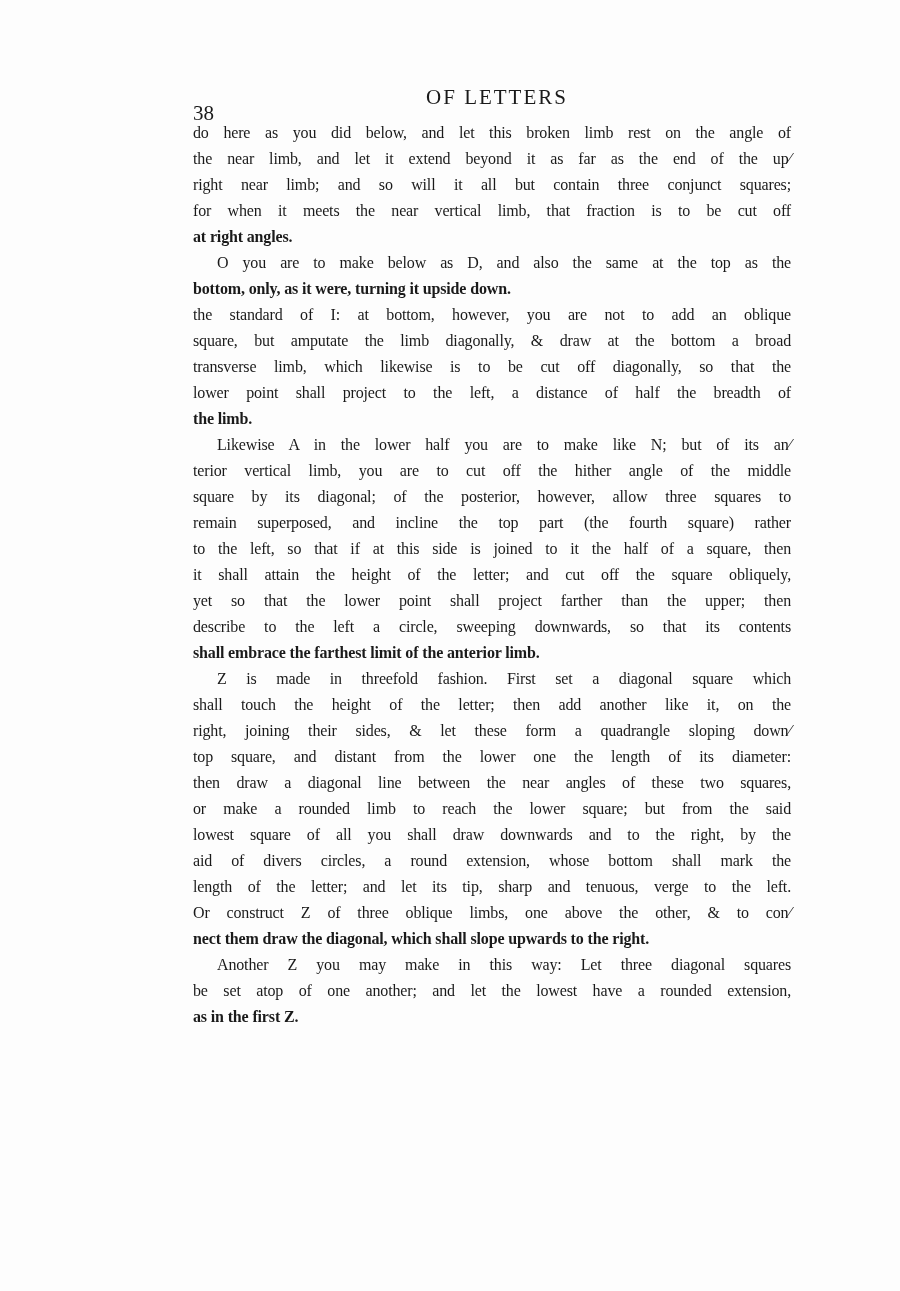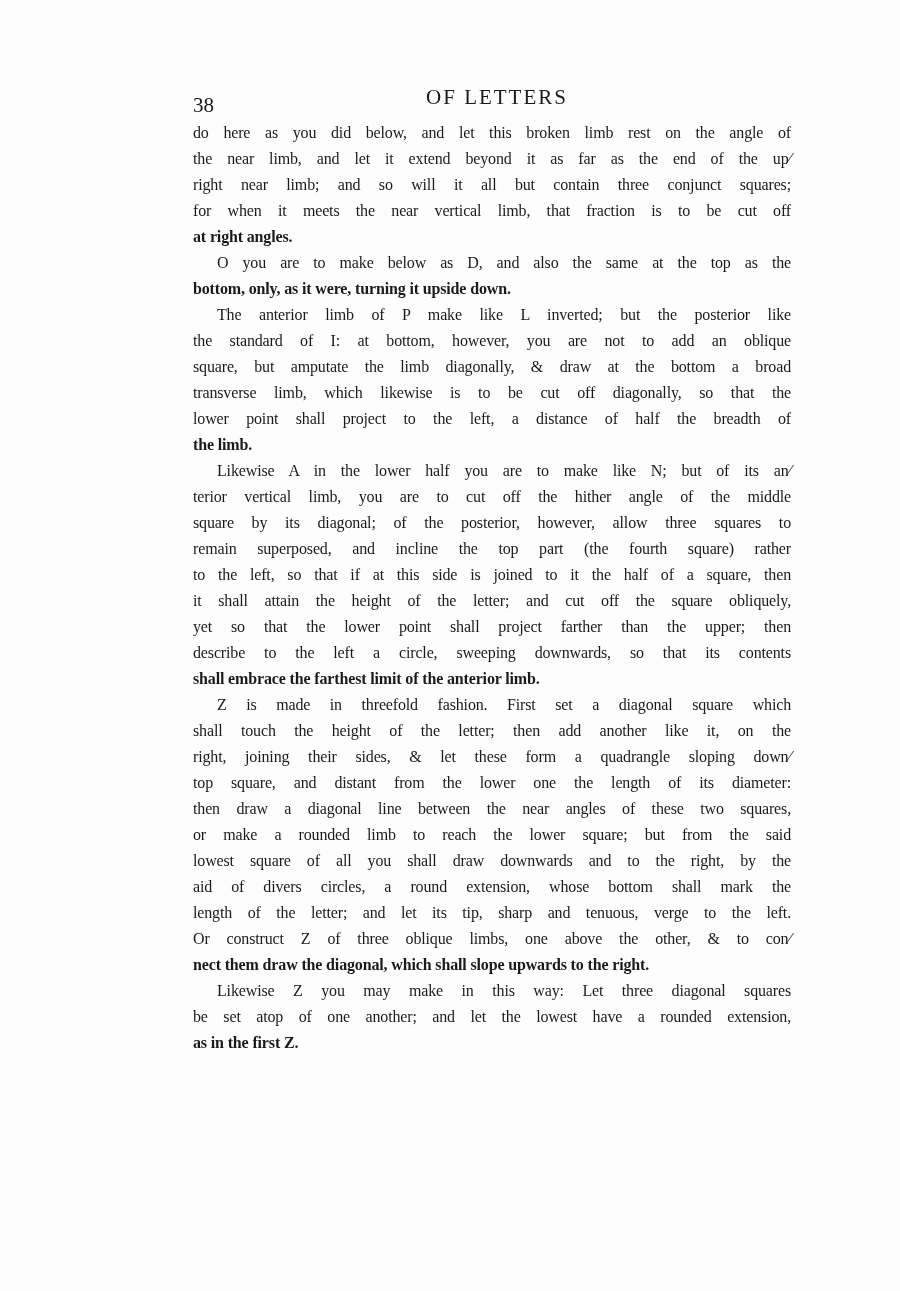--- a/index.html
+++ b/index.html
@@ -5,21 +5,21 @@
   html, body { margin: 0; padding: 0; background: #fdfdfd; }
   body { width: 900px; height: 1291px; position: relative; overflow: hidden; }
   .page {
     position: absolute; left: 193px; top: 80px; width: 598px;
     font-family: "Liberation Serif", "DejaVu Serif", serif;
     color: #1a1a1a;
   }
   .running-head {
     position: relative; height: 34px; font-size: 21px; line-height: 34px;
   }
-  .page-number { position: absolute; left: 0; top: 8px; }
+  .page-number { position: absolute; left: 0; top: 16px; }
   .running-title {
     position: absolute; left: 0; right: 0; text-align: center;
     letter-spacing: 2px; padding-left: 10px;
   }
   .body-text { margin-top: 6px; }
   .line {
     display: block; font-size: 16px; line-height: 26px; height: 26px;
     white-space: nowrap; text-align: justify; text-align-last: justify;
     letter-spacing: -0.15px;
   }
@@ -40,21 +40,20 @@
         <span class="line">the near limb, and let it extend beyond it as far as the end of the up⁄</span>
         <span class="line">right near limb; and so will it all but contain three conjunct squares;</span>
         <span class="line">for when it meets the near vertical limb, that fraction is to be cut off</span>
         <span class="line last">at right angles.</span>
       </div>
       <div>
         <span class="line indent">O you are to make below as D, and also the same at the top as the</span>
         <span class="line last">bottom, only, as it were, turning it upside down.</span>
       </div>
       <div>
-        <span class="line indent">The anterior limb of P make like L inverted; but the posterior like</span>
         <span class="line">the standard of I: at bottom, however, you are not to add an oblique</span>
         <span class="line">square, but amputate the limb diagonally, &amp; draw at the bottom a broad</span>
         <span class="line">transverse limb, which likewise is to be cut off diagonally, so that the</span>
         <span class="line">lower point shall project to the left, a distance of half the breadth of</span>
         <span class="line last">the limb.</span>
       </div>
       <div>
         <span class="line indent">Likewise A in the lower half you are to make like N; but of its an⁄</span>
         <span class="line">terior vertical limb, you are to cut off the hither angle of the middle</span>
         <span class="line">square by its diagonal; of the posterior, however, allow three squares to</span>
@@ -72,18 +71,18 @@
         <span class="line">top square, and distant from the lower one the length of its diameter:</span>
         <span class="line">then draw a diagonal line between the near angles of these two squares,</span>
         <span class="line">or make a rounded limb to reach the lower square; but from the said</span>
         <span class="line">lowest square of all you shall draw downwards and to the right, by the</span>
         <span class="line">aid of divers circles, a round extension, whose bottom shall mark the</span>
         <span class="line">length of the letter; and let its tip, sharp and tenuous, verge to the left.</span>
         <span class="line">Or construct Z of three oblique limbs, one above the other, &amp; to con⁄</span>
         <span class="line last">nect them draw the diagonal, which shall slope upwards to the right.</span>
       </div>
       <div>
-        <span class="line indent">Likewise Z you may make in this way: Let three diagonal squares</span>
+        <span class="line indent">Another Z you may make in this way: Let three diagonal squares</span>
         <span class="line">be set atop of one another; and let the lowest have a rounded extension,</span>
         <span class="line last">as in the first Z.</span>
       </div>
     </div>
 </div>
 
 </body></html>

